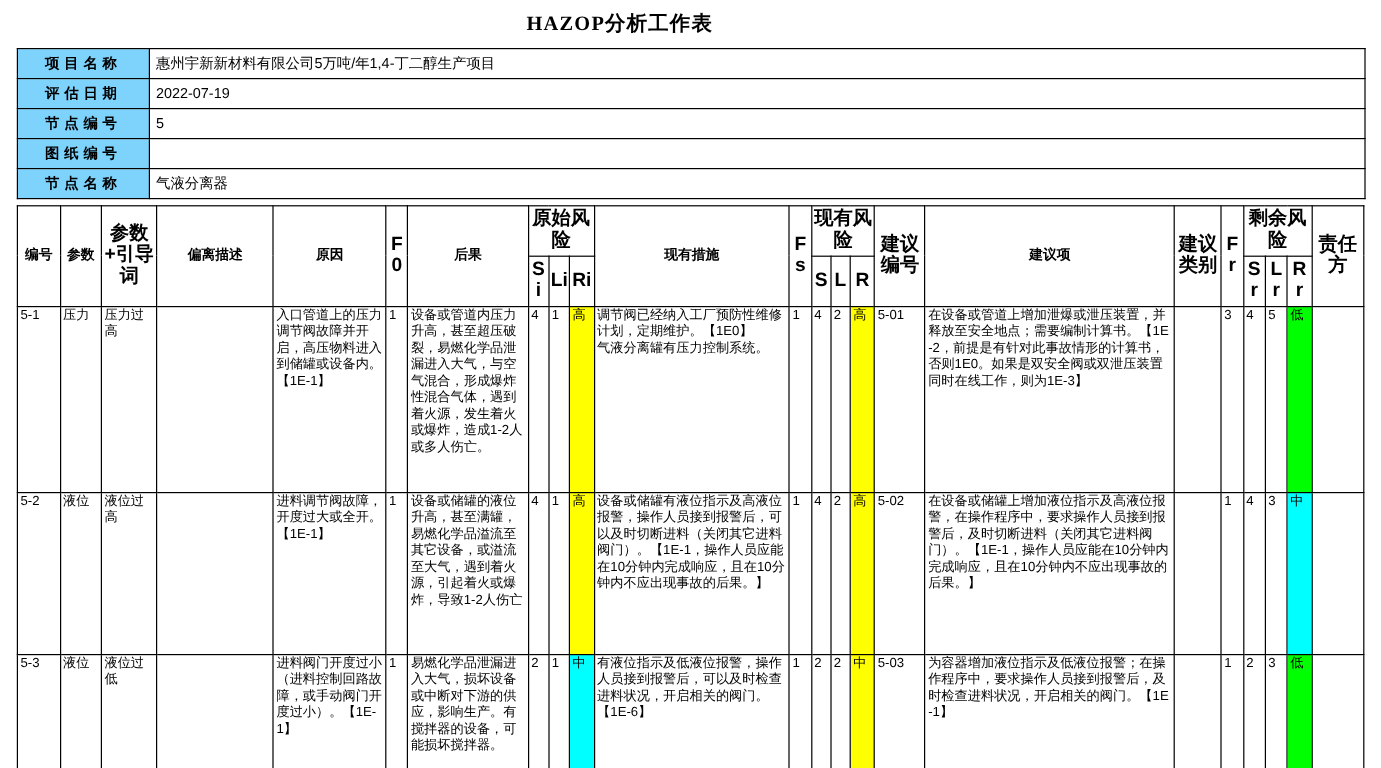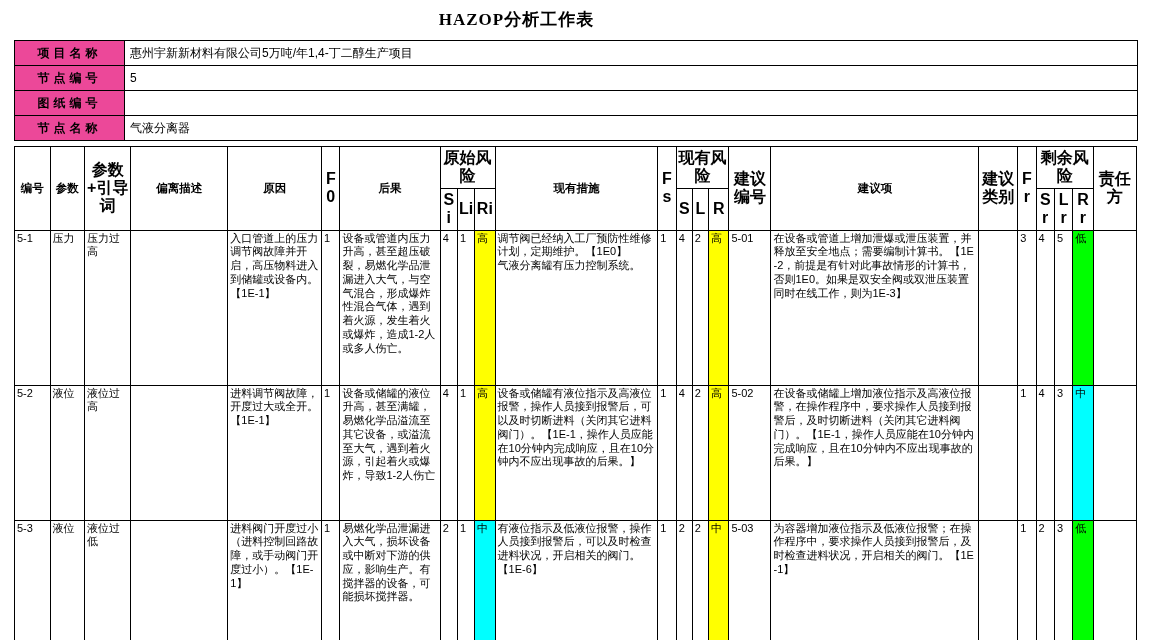--- a/index.html
+++ b/index.html
@@ -39,21 +39,21 @@
     border: 1px solid #000000;
     padding: 1px 2px;
     vertical-align: top;
     font-size: 11px;
     line-height: 1.25;
     word-break: break-all;
     overflow: hidden;
   }
   
   .meta td.label {
-    background: #ec4899;
+    background: #7dd3fc;
     text-align: center;
     font-weight: bold;
     vertical-align: middle;
     letter-spacing: 4px;
     height: 22px;
     font-size: 12px;
   }
   .meta td.value {
     vertical-align: middle;
     padding-left: 5px;
@@ -92,20 +92,24 @@
 
   <table class="meta">
     <colgroup>
       <col style="width:110px">
       <col style="width:1013px">
     </colgroup>
     <tbody>
       <tr>
         <td class="label">项目名称</td>
         <td class="value">惠州宇新新材料有限公司5万吨/年1,4-丁二醇生产项目</td>
+      </tr>
+      <tr>
+        <td class="label">评估日期</td>
+        <td class="value">2022-07-19</td>
       </tr>
       <tr>
         <td class="label">节点编号</td>
         <td class="value">5</td>
       </tr>
       <tr>
         <td class="label">图纸编号</td>
         <td class="value"></td>
       </tr>
       <tr>

